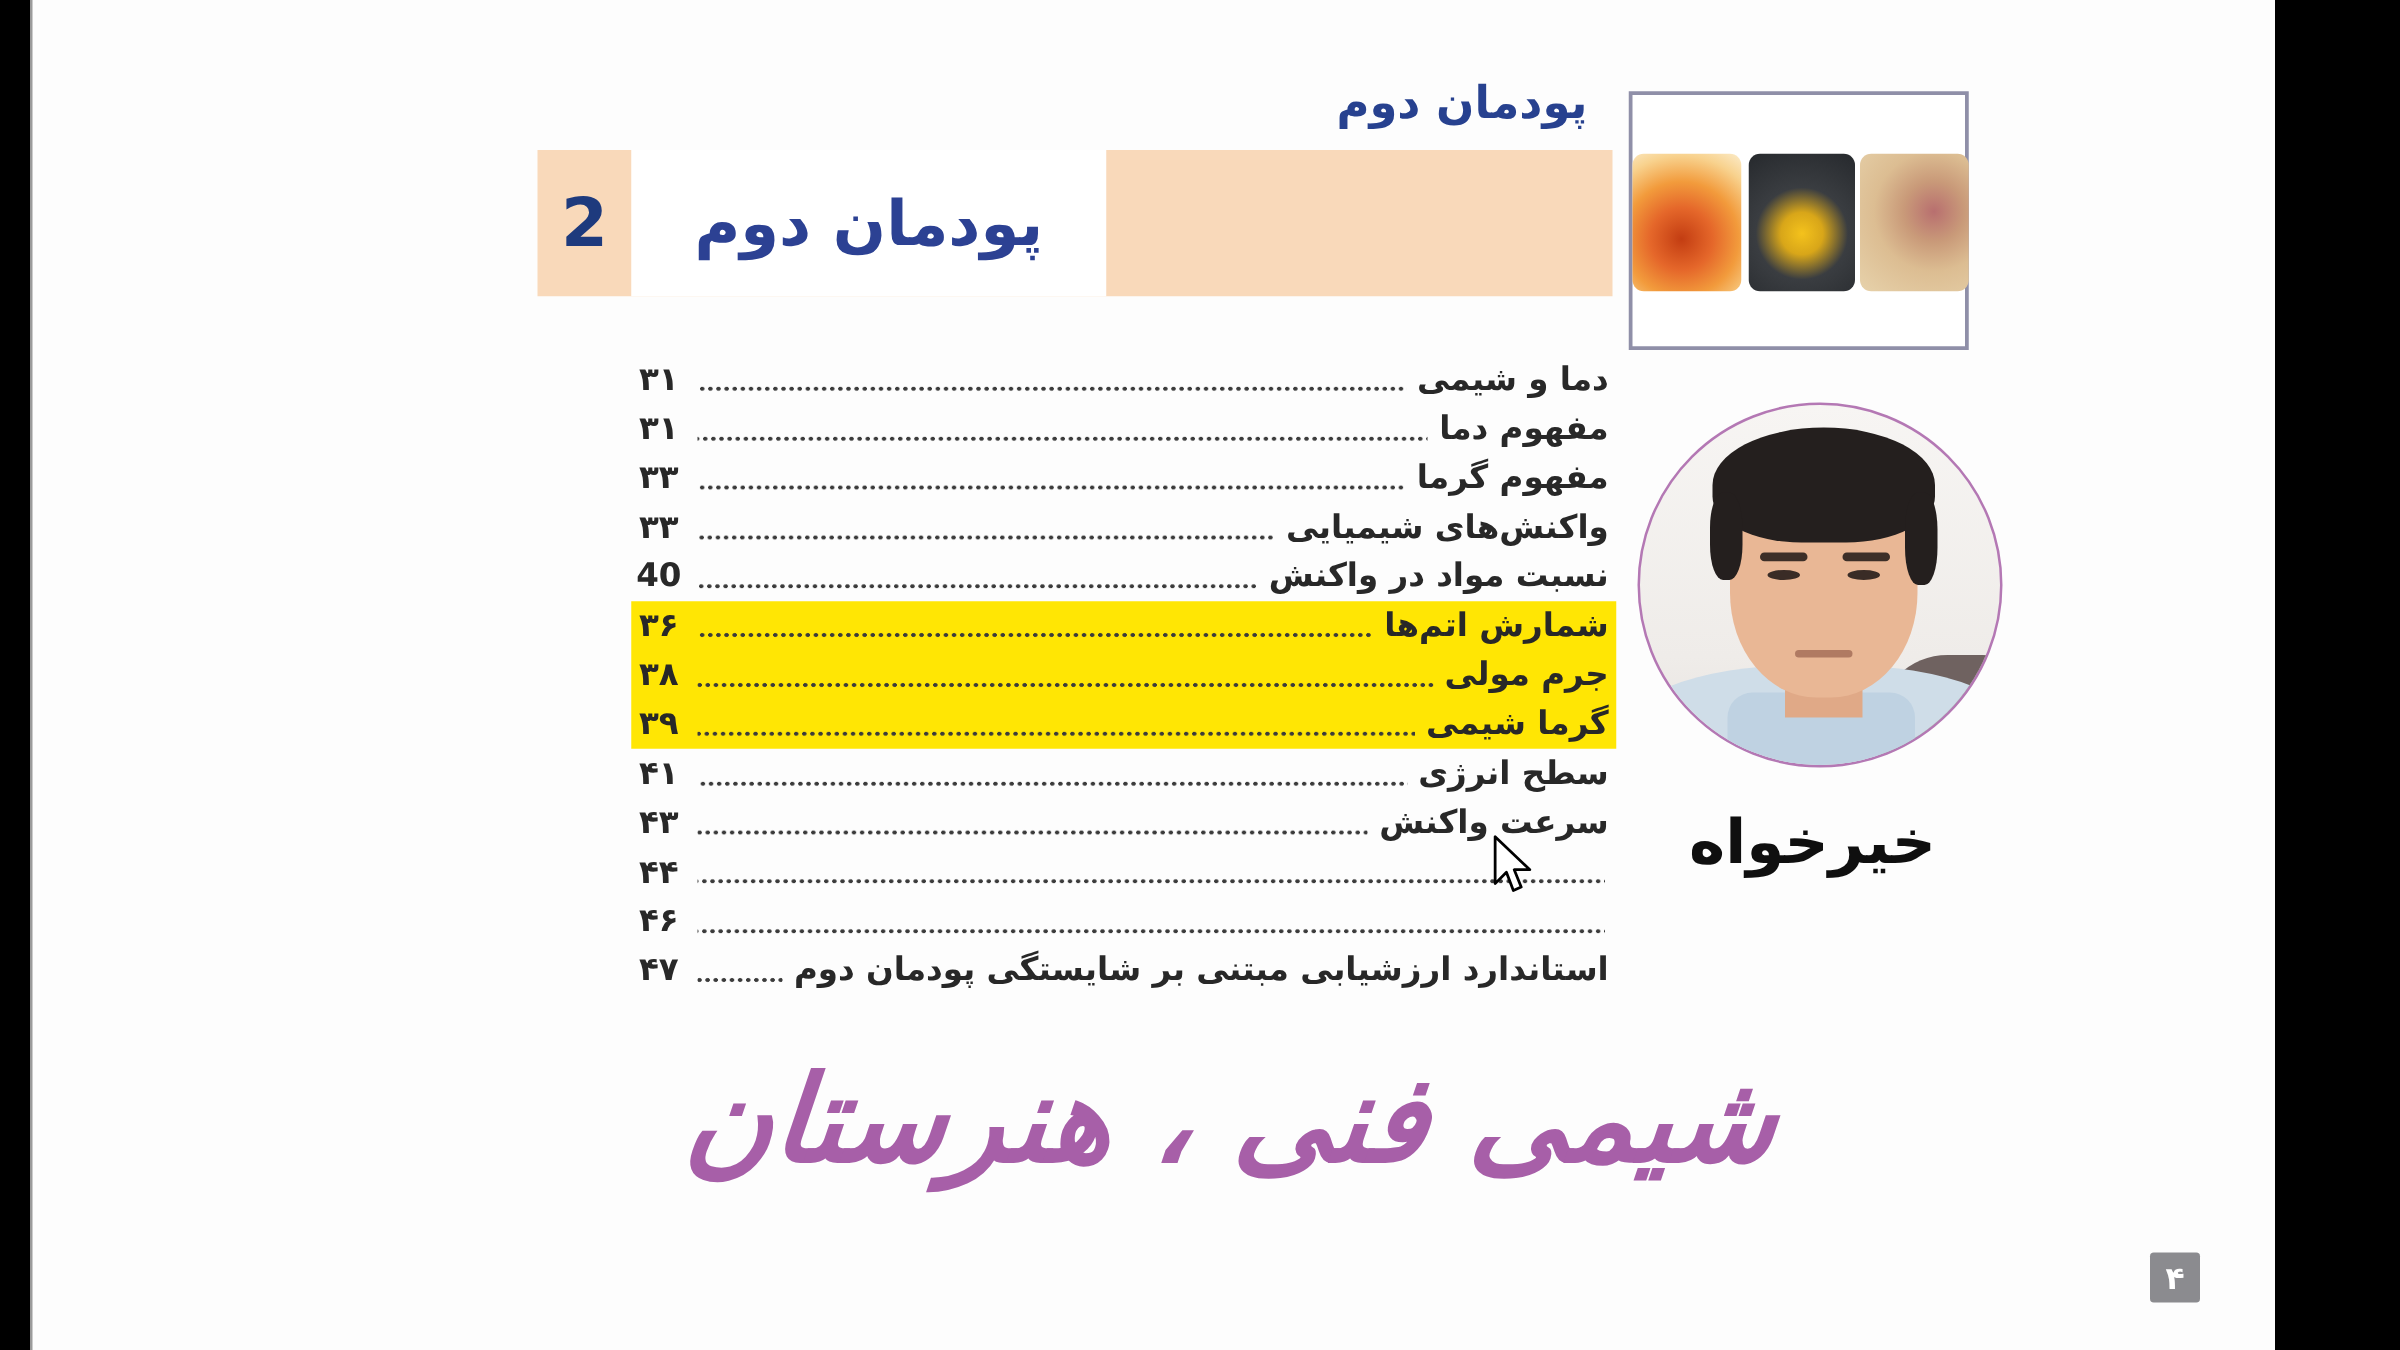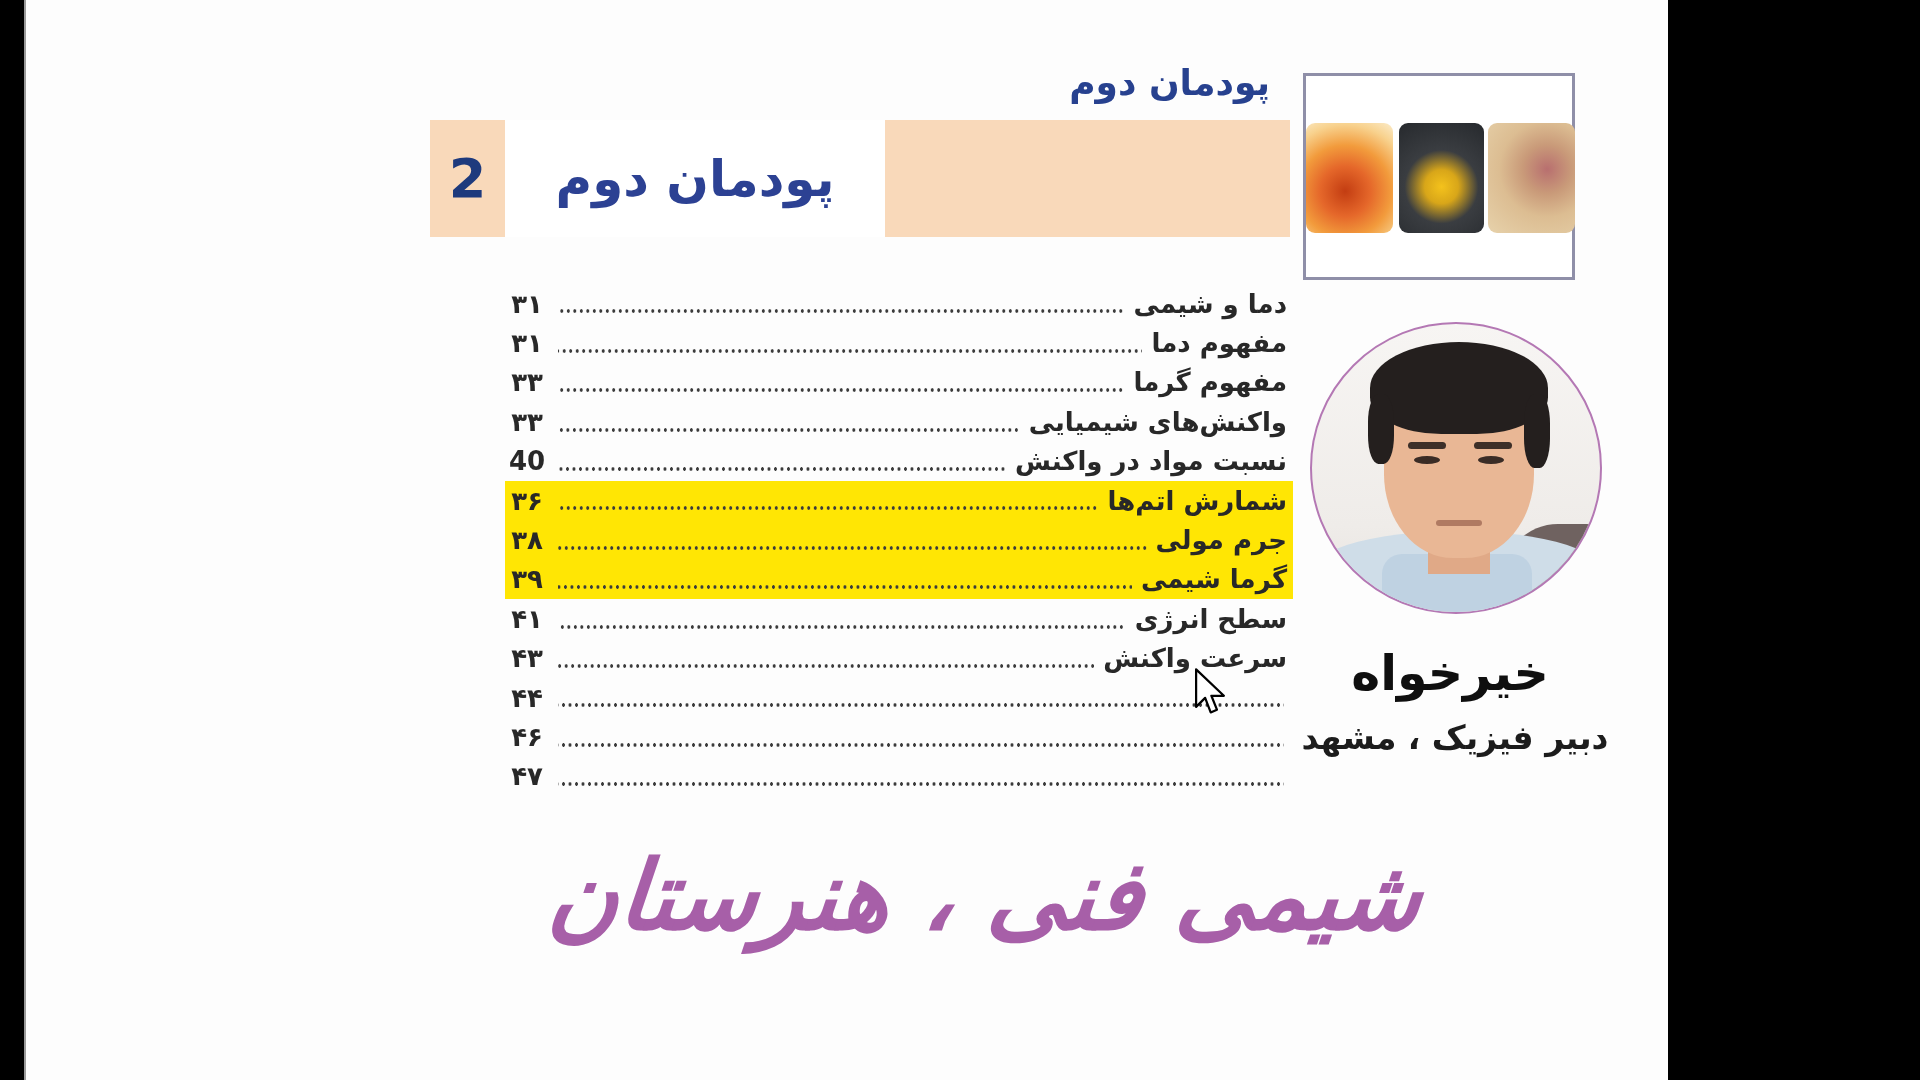--- a/index.html
+++ b/index.html
@@ -1,17 +1,17 @@
 <!DOCTYPE html>
 <html lang="fa"><head>
 <meta charset="utf-8">
 <style>
   html,body{margin:0;padding:0;background:#000;}
   .stage{
-    position:relative;width:1668px;height:1080px;background:#fdfdfd;
+    position:relative;width:1820px;height:1080px;background:#fdfdfd;
     overflow:hidden;font-family:"DejaVu Sans",sans-serif;
   }
   .bar{position:absolute;top:0;height:1080px;background:#000;}
   .bar.left{left:0;width:24px;}
   .bar.right{left:1895px;width:25px;}
   .edge-line{position:absolute;top:0;left:24px;width:2px;height:1080px;background:#9b9b9b;}
 
   
   .module-heading{
     position:absolute;left:1020px;top:62px;width:250px;text-align:right;
@@ -201,20 +201,21 @@
       <span class="leader"></span>
       <span class="toc-page">۴۴</span>
     </div>
 
     <div class="toc-row">
       <span class="leader"></span>
       <span class="toc-page">۴۶</span>
     </div>
 
     <div class="toc-row">
+      <span class="toc-title">استاندارد ارزشیابی مبتنی بر شایستگی پودمان دوم</span>
       <span class="leader"></span>
       <span class="toc-page">۴۷</span>
     </div>
   </div>
 
   <div class="portrait">
     <div class="p-shoulder"></div>
     <div class="p-shirt"></div>
     <div class="p-shirt2"></div>
     <div class="p-neck"></div>
@@ -223,21 +224,20 @@
     <div class="p-hair-l"></div>
     <div class="p-hair-r"></div>
     <div class="p-brow" style="left:96px;"></div>
     <div class="p-brow" style="left:162px;"></div>
     <div class="p-eye" style="left:102px;"></div>
     <div class="p-eye" style="left:166px;"></div>
     <div class="p-mouth"></div>
   </div>
 
   <div class="author-name">خیرخواه</div>
-  <div class="author-role">دبیر فیزیک ، مشهد</div>
 
   <div class="calligraphy">شیمی فنی ، هنرستان</div>
 
   <div class="page-badge">
     <span>۴</span>
   </div>
 
   <svg class="cursor" viewBox="0 0 24 36">
     <path d="M2,1 L2,28 L8.5,21.5 L12.5,32 L17,30 L13,20 L22,20 Z" fill="#ffffff" stroke="#000000" stroke-width="1.6" stroke-linejoin="round"></path>
   </svg>

